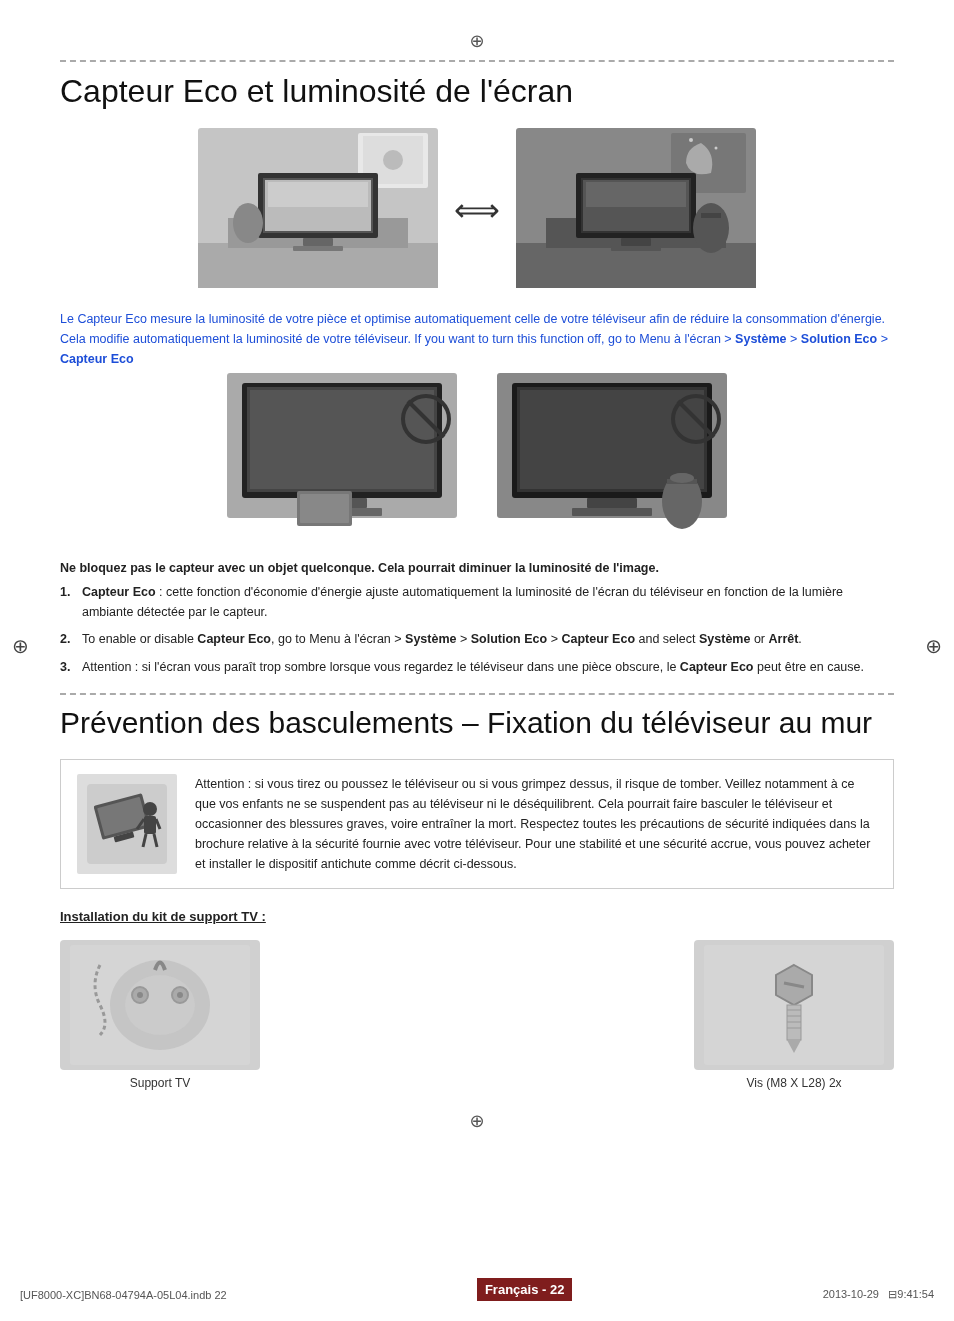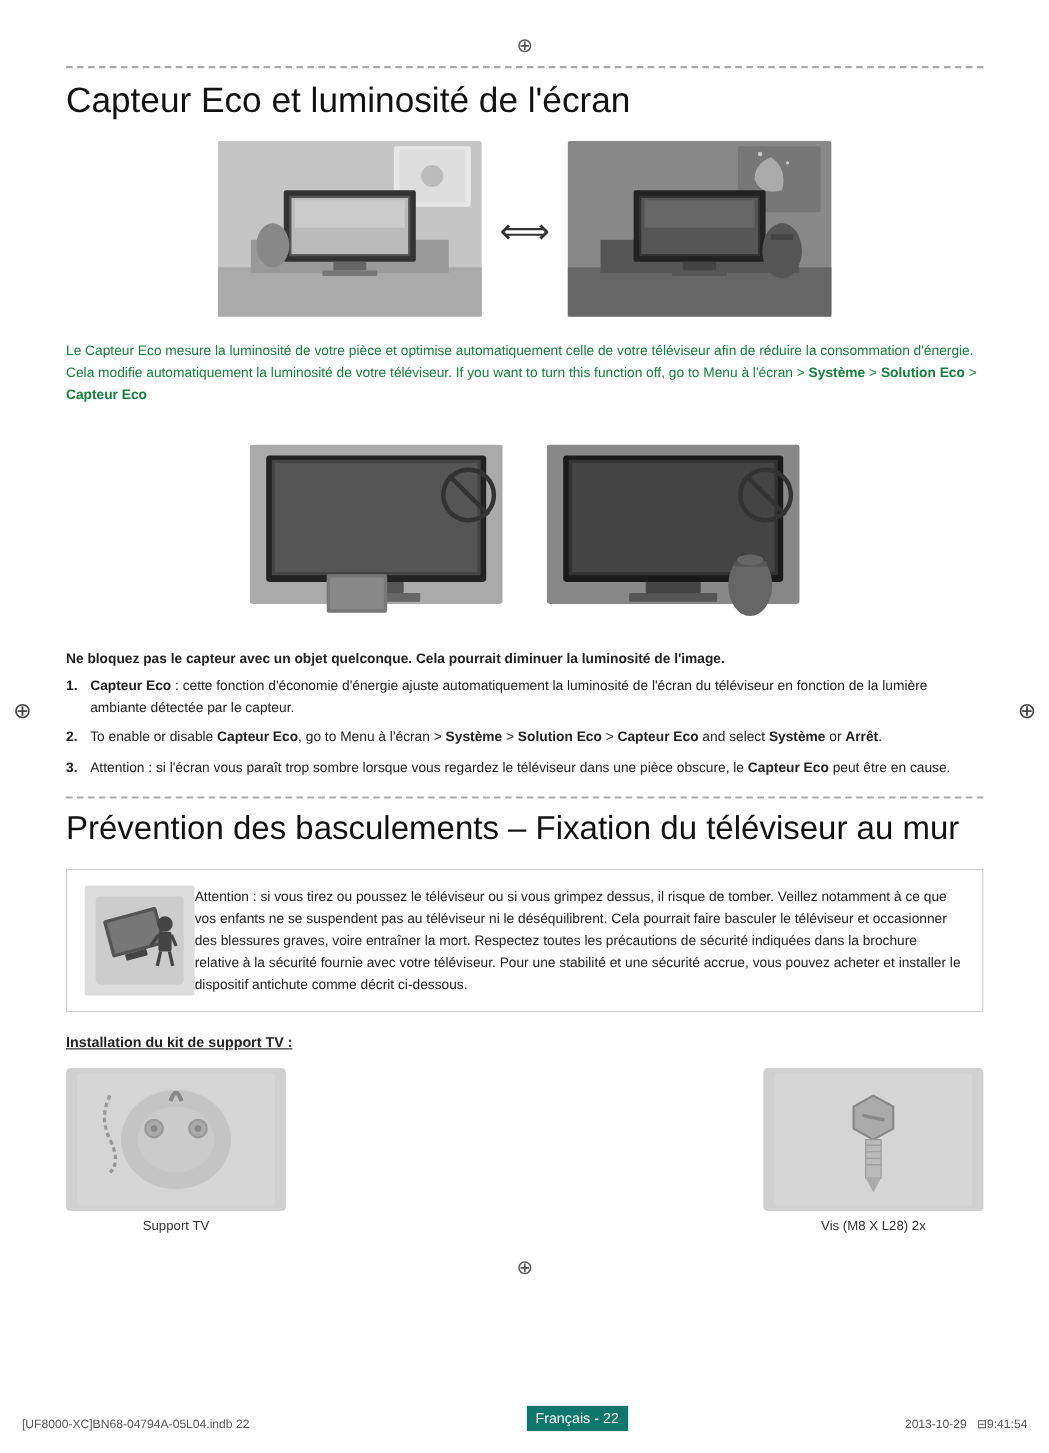--- a/index.html
+++ b/index.html
@@ -41,22 +41,22 @@
       align-items: center;
       justify-content: center;
       gap: 16px;
       margin-bottom: 18px;
     }
 
     
     .description-text {
       font-size: 12.5px;
       line-height: 1.6;
-      margin-bottom: 35px;
-      color: #15803d;
+      margin-bottom: 4px;
+      color: #1d4ed8;
     }
 
     
     .tv-pair-row {
       display: flex;
       align-items: center;
       justify-content: center;
       gap: 40px;
       margin-bottom: 20px;
     }
@@ -108,21 +108,21 @@
       font-weight: 300;
       color: #111;
       margin-bottom: 18px;
       line-height: 1.2;
     }
 
     
     .warning-box {
       border: 1px solid #ccc;
       display: flex;
-      gap: 0;
+      gap: 18px;
       padding: 14px 16px;
       margin-bottom: 20px;
     }
 
     .warning-icon-box {
       min-width: 100px;
       width: 100px;
       height: 100px;
       background: #ddd;
       display: flex;
@@ -182,25 +182,25 @@
       right: 0;
       display: flex;
       justify-content: space-between;
       align-items: flex-end;
       padding: 0 20px;
       font-size: 11px;
       color: #555;
     }
 
     .footer-center {
-      background: #0f766e;
+      background: #7f1d1d;
       color: #fff;
       padding: 4px 8px;
       font-size: 13px;
-      font-weight: normal;
+      font-weight: bold;
     }
   </style>
 </head>
 <body>
 
 <div class="page-container">
 
   <div style="text-align:center; margin-bottom: 8px;">
     <span style="font-size:18px; color:#555;">⊕</span>
   </div>

